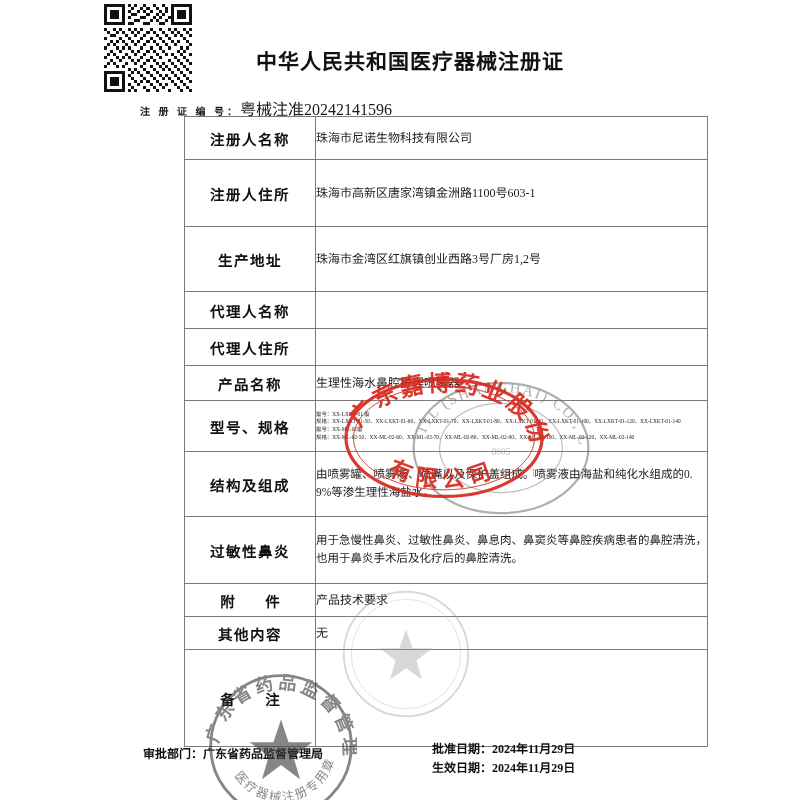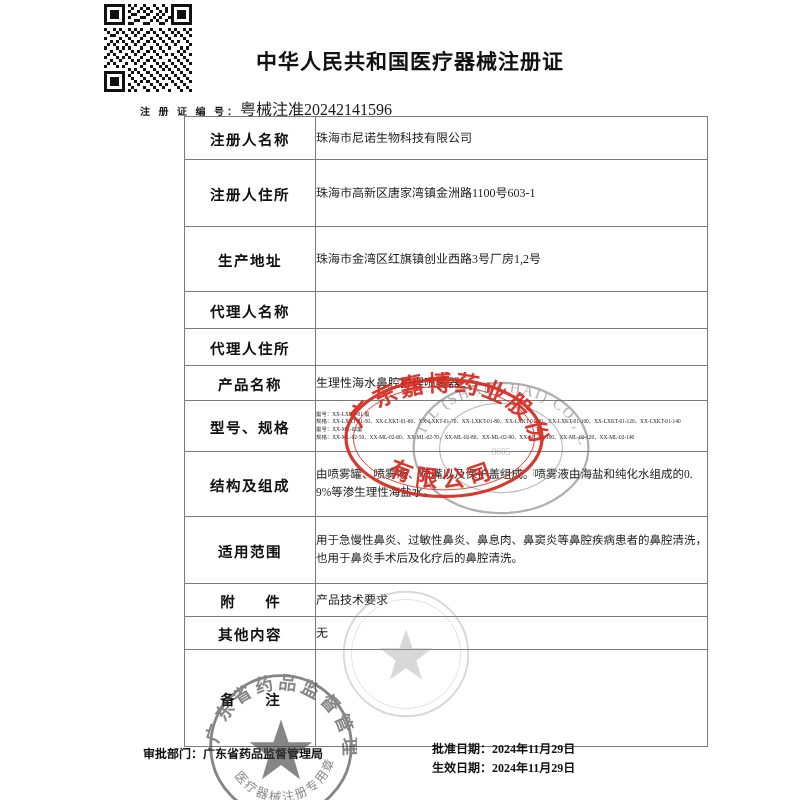--- a/index.html
+++ b/index.html
@@ -408,21 +408,21 @@
           <div class="sp-line">规格：XX-LXKT-01-50、XX-LXKT-01-60、XX-LXKT-01-70、XX-LXKT-01-80、XX-LXKT-01-90、XX-LXKT-01-100、XX-LXKT-01-120、XX-LXKT-01-140</div>
           <div class="sp-line">型号：XX-ML-02型</div>
           <div class="sp-line">规格：XX-ML-02-50、XX-ML-02-60、XX-ML-02-70、XX-ML-02-80、XX-ML-02-90、XX-ML-02-100、XX-ML-02-120、XX-ML-02-140</div>
         </td>
       </tr>
       <tr>
         <td class="lbl" style="height:64px">结构及组成</td>
         <td class="val">由喷雾罐、喷雾液、喷嘴以及保护盖组成。喷雾液由海盐和纯化水组成的0.9%等渗生理性海盐水。</td>
       </tr>
       <tr>
-        <td class="lbl" style="height:66px">适用范围</td>
+        <td class="lbl" style="height:66px">过敏性鼻炎</td>
         <td class="val">用于急慢性鼻炎、过敏性鼻炎、鼻息肉、鼻窦炎等鼻腔疾病患者的鼻腔清洗，也用于鼻炎手术后及化疗后的鼻腔清洗。</td>
       </tr>
       <tr>
         <td class="lbl wide-sp" style="height:32px">附　件</td>
         <td class="val big">产品技术要求</td>
       </tr>
       <tr>
         <td class="lbl" style="height:32px">其他内容</td>
         <td class="val big">无</td>
       </tr>

